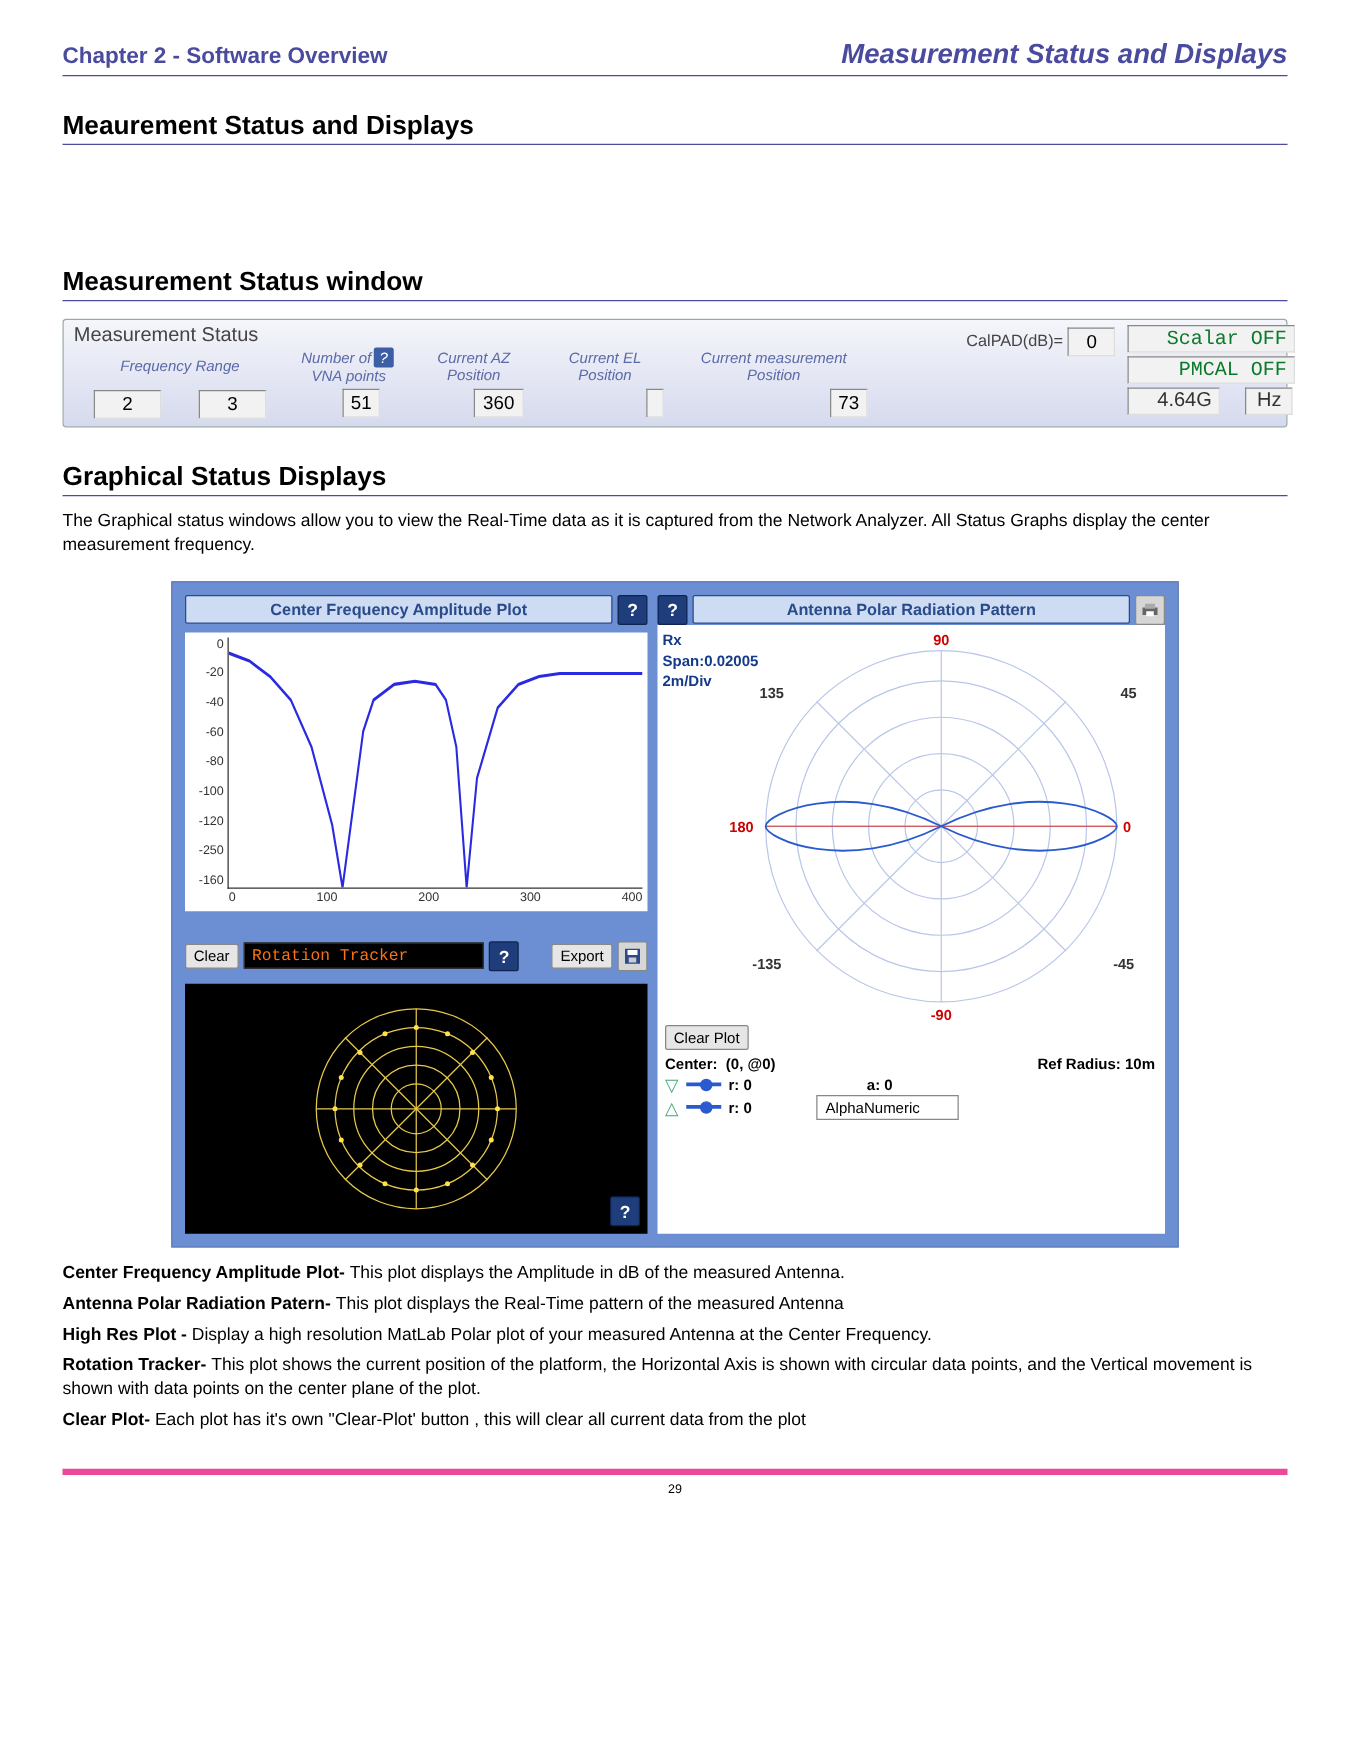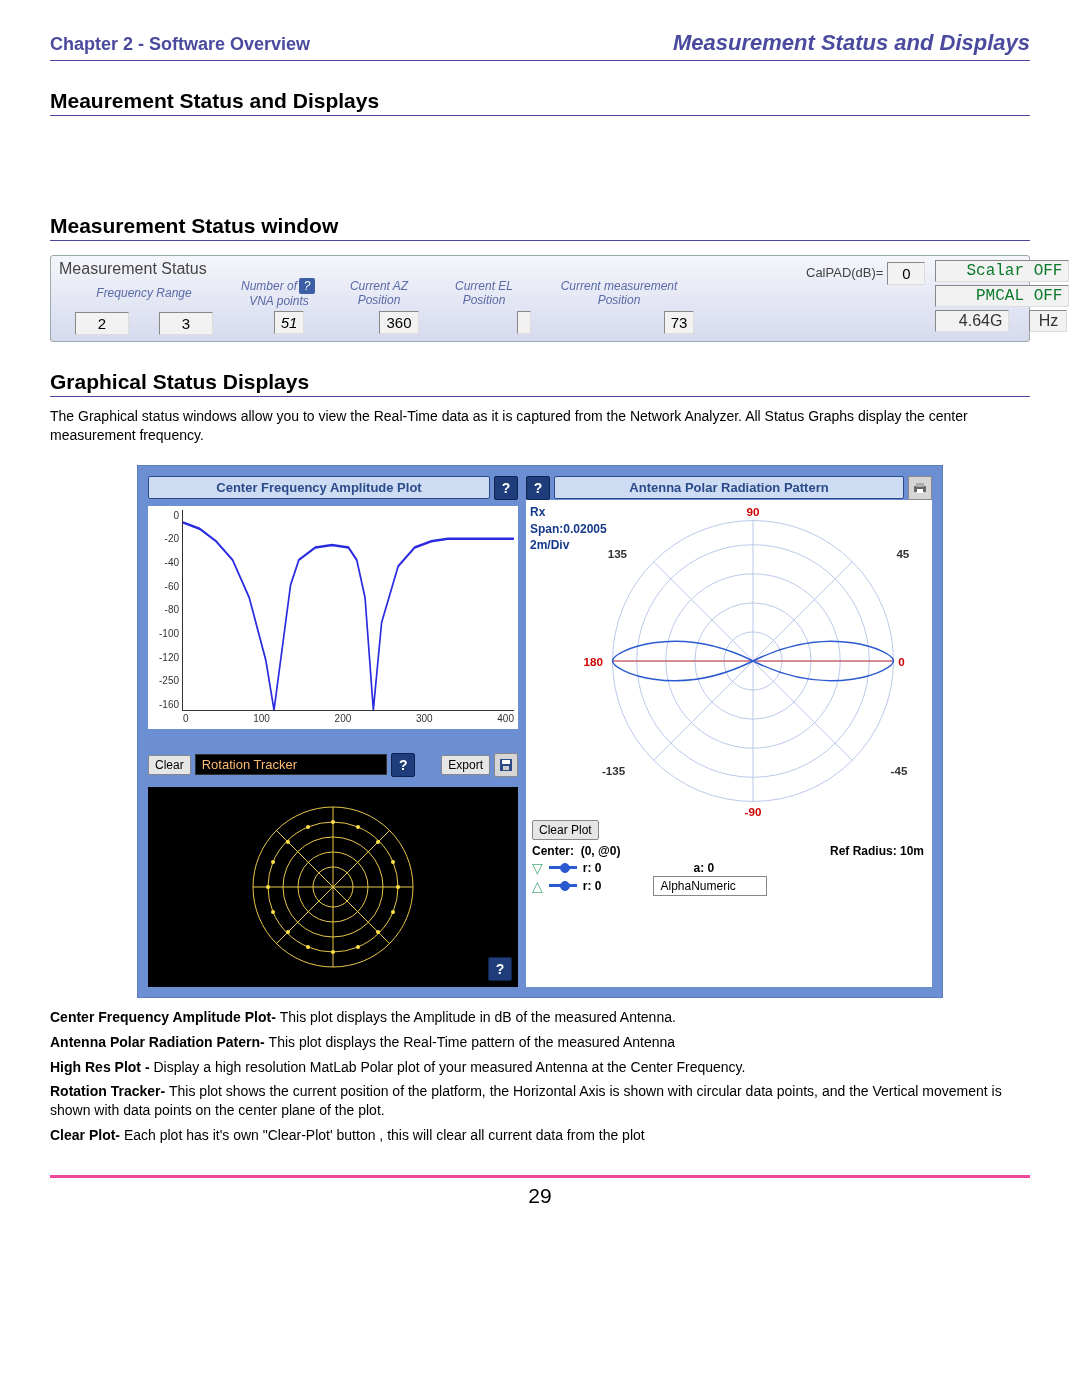--- a/index.html
+++ b/index.html
@@ -46,23 +46,23 @@
   }
   .body-text {
     font-size: 14px;
     line-height: 1.35;
     margin: 6px 0;
   }
   .body-text b { font-weight: bold; }
   .page-number {
     text-align: center;
     margin-top: 30px;
-    border-top: 3px solid #ec4899;
+    border-top: 5px solid #ec4899;
     padding-top: 6px;
-    font-size: 21px;
+    font-size: 10px;
   }
 
   
   .msw {
     margin-top: 14px;
     border: 1px solid #9aa;
     background: linear-gradient(#f5f6fb, #e8eaf5 40%, #d6daee);
     border-radius: 3px;
     padding: 0;
   }
@@ -238,25 +238,26 @@
   .cart-svg { width:100%; height:100%; }
   
   .barrow {
     display:flex;
     align-items:center;
     gap:4px;
     margin-top:18px;
   }
   .rot-title {
     background:#000;
-    color:#fdba74;
+    color:#f97316;
     font-size:13px;
     padding:2px 6px;
     border:1px solid #333;
     flex:1;
+    font-family:Liberation Mono, monospace;
   }
   .rot-plot {
     background:#000;
     height:200px;
     margin-top:4px;
     position:relative;
     display:flex;
     align-items:center;
     justify-content:center;
   }
@@ -364,36 +365,36 @@
               <span class="msw-label">
                 <span>Current measurement</span><br><span>Position</span>
               </span>
             </div>
           </div>
           <div class="msw-row-values">
             <div style="width:170px;display:flex;gap:30px;justify-content:center;">
               <span class="msw-value-box">2</span>
               <span class="msw-value-box">3</span>
             </div>
-            <div style="width:80px;text-align:center;font-style:italic;">
+            <div style="width:80px;text-align:center;">
               <span class="msw-value-box">51</span>
             </div>
             <div style="width:100px;text-align:center;">
               <span class="msw-value-box" style="min-width:70px;">360</span>
             </div>
             <div style="width:110px;text-align:center;">
               <span class="msw-value-box" style="min-width:70px;"></span>
             </div>
             <div style="width:160px;text-align:center;">
               <span class="msw-value-box" style="min-width:90px;">73</span>
             </div>
           </div>
         </div>
         <div style="display:flex;flex-direction:column;gap:3px;padding:4px 6px;">
-          <div style="display:flex;align-items:center;gap:4px;margin-left:33px;">
+          <div style="display:flex;align-items:center;gap:4px;">
             <span style="font-size:13px;color:#444;">CalPAD(dB)=</span>
             <span class="msw-value-box" style="min-width:24px;">0</span>
           </div>
         </div>
         <div class="msw-right-stack">
           <div class="msw-right-box green">Scalar OFF</div>
           <div class="msw-right-box green">PMCAL OFF</div>
           <div style="display:flex;gap:20px;">
             <div class="msw-right-box" style="min-width:60px;font-family:Arial;color:#333;">4.64G</div>
             <div class="msw-right-box" style="min-width:24px;font-family:Arial;color:#333;text-align:center;">Hz</div>

